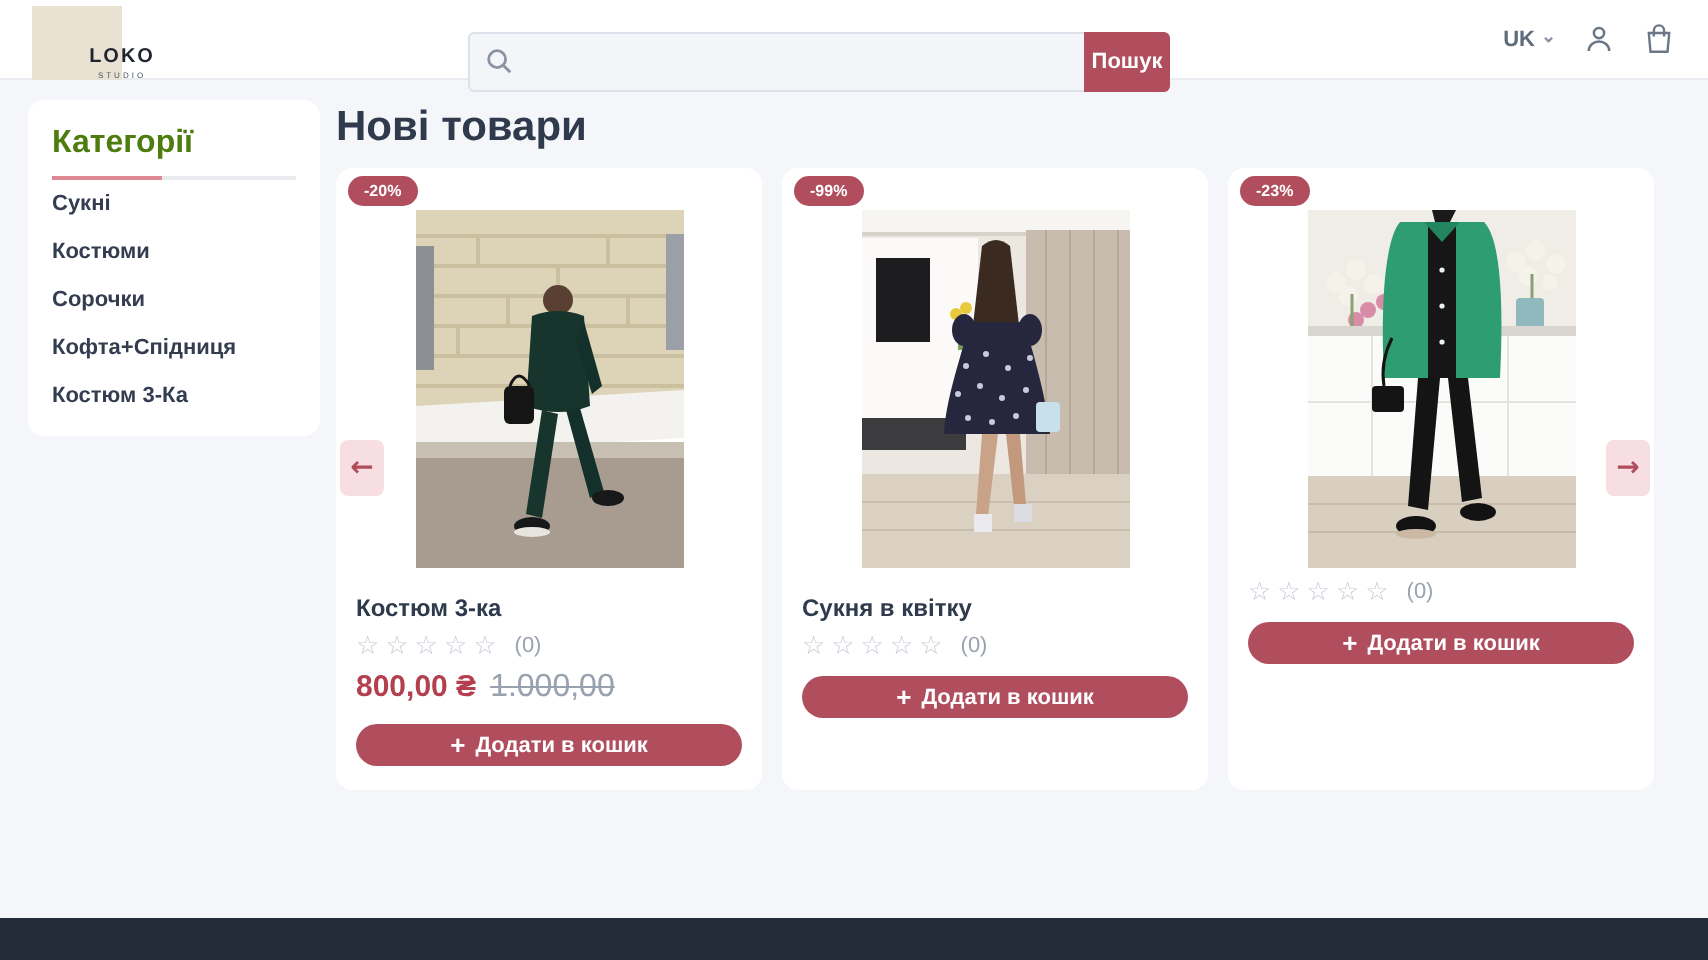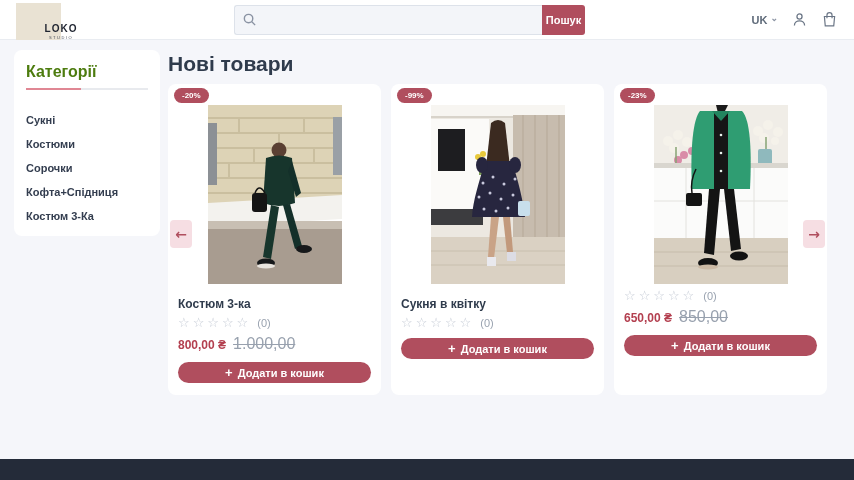--- a/index.html
+++ b/index.html
@@ -18,21 +18,21 @@
   }
   .logo {
     width:37px; height:37px; margin-top:3px; background:#e9e2d3;
     display:flex; flex-direction:column; align-items:center; justify-content:flex-end;
     cursor:pointer;
     padding-left:45px;
   }
   .logo-main { font-size:10px; font-weight:bold; letter-spacing:1px; color:#1f2430; }
   .logo-sub { font-size:4px; letter-spacing:1.5px; color:#4a4f5a; margin-top:1px; }
 
-  .search { position:absolute; left:234px; top:5px; width:351px; height:30px; display:flex; }
+  .search { position:absolute; left:234px; top:16px; width:351px; height:30px; display:flex; }
   .search-box { position:relative; flex:1; }
   .search-icon { position:absolute; left:8px; top:7px; width:15px; height:15px; color:#8a93a3; }
   .search-input {
     width:100%; height:30px; border:1px solid #dde2ea; border-right:none;
     background:#f3f5f9; border-radius:3px 0 0 3px; padding:0 8px 0 28px;
     font-size:12px; color:#333d4f; outline:none; font-family:"Liberation Sans", sans-serif;
   }
   .search-btn {
     width:43px; height:30px; border:none; background:#b04e5e; color:#ffffff;
     font-size:11px; font-weight:bold; border-radius:0 3px 3px 0; cursor:pointer;
@@ -47,21 +47,21 @@
   
   .content { display:flex; padding:10px 14px 0 14px; gap:8px; }
 
   
   .sidebar {
     width:146px; background:#ffffff; border-radius:8px; padding:13px 12px 14px 12px;
     align-self:flex-start;
   }
   .sidebar-title { font-size:16px; font-weight:bold; color:#4d7c0f; }
   .sidebar-underline { height:2px; margin-top:7px; background:linear-gradient(to right, #e08794 0%, #e08794 45%, #e8eaee 45%, #e8eaee 100%); }
-  .sidebar-nav { margin-top:24px; display:flex; flex-direction:column; gap:12px; }
+  .sidebar-nav { margin-top:6px; display:flex; flex-direction:column; gap:12px; }
   .sidebar-nav a { font-size:11px; font-weight:bold; color:#333d4f; text-decoration:none; cursor:pointer; display:block; }
 
   
   .main { width:659px; }
   .page-title { font-size:21px; font-weight:bold; color:#2f3b4c; margin:2px 0 8px 0; }
 
   .carousel { position:relative; display:flex; gap:10px;justify-content:flex-end; }
   .card {
     width:213px; background:#ffffff; border-radius:8px; position:relative;
     padding:8px 10px 12px 10px;
@@ -70,21 +70,21 @@
     position:absolute; top:4px; left:6px; background:#b04e5e; color:#ffffff;
     font-size:8px; font-weight:bold; padding:3px 8px; border-radius:9px; z-index:2;
   }
   .photo { width:134px; height:179px; margin:13px auto 0 auto; overflow:hidden; cursor:pointer; }
   .photo svg { display:block; }
   .ptitle { font-size:12px; font-weight:bold; color:#2f3b4c; margin-top:13px; cursor:pointer; }
   .rating { display:flex; align-items:center; gap:6px; margin-top:5px; }
   .stars { font-size:13px; letter-spacing:3px; color:#c6ccd6; cursor:pointer; line-height:13px; }
   .rcount { font-size:11px; color:#9aa3b0; }
   .prices { display:flex; align-items:baseline; gap:7px; margin-top:6px; }
-  .price { font-size:12px; font-weight:bold; color:#b33f4f; }
+  .price { font-size:15px; font-weight:bold; color:#b33f4f; }
   .old { font-size:16px; color:#98a1ae; text-decoration:line-through; }
   .add-btn {
     margin-top:9px; width:100%; height:21px; border:none; border-radius:11px;
     background:#b04e5e; color:#ffffff; font-size:11px; font-weight:bold;
     display:flex; align-items:center; justify-content:center; gap:5px; cursor:pointer;
     font-family:"Liberation Sans", sans-serif;
   }
   .add-btn .plus { font-size:13px; font-weight:bold; line-height:13px; }
 
   .nav-btn {
@@ -333,24 +333,20 @@
             <ellipse cx="54" cy="162" rx="10" ry="2.5" fill="#cbb9a4"></ellipse>
             <ellipse cx="85" cy="151" rx="9" ry="4.5" fill="#121212"></ellipse>
             <path d="M42 64 Q36 76 38 88" stroke="#141414" stroke-width="1.5" fill="none"></path>
             <rect x="32" y="88" width="16" height="13" rx="2" fill="#141414"></rect>
           </svg>
         </div>
         <div class="rating">
           <span class="stars">☆☆☆☆☆</span>
           <span class="rcount">(0)</span>
         </div>
-        <div class="prices">
-          <span class="price">650,00 ₴</span>
-          <span class="old">850,00</span>
-        </div>
         <button class="add-btn">
           <span class="plus">+</span>
           <span>Додати в кошик</span>
         </button>
       </article>
 
       <button class="nav-btn nav-prev">
         <span>←</span>
       </button>
       <button class="nav-btn nav-next">

